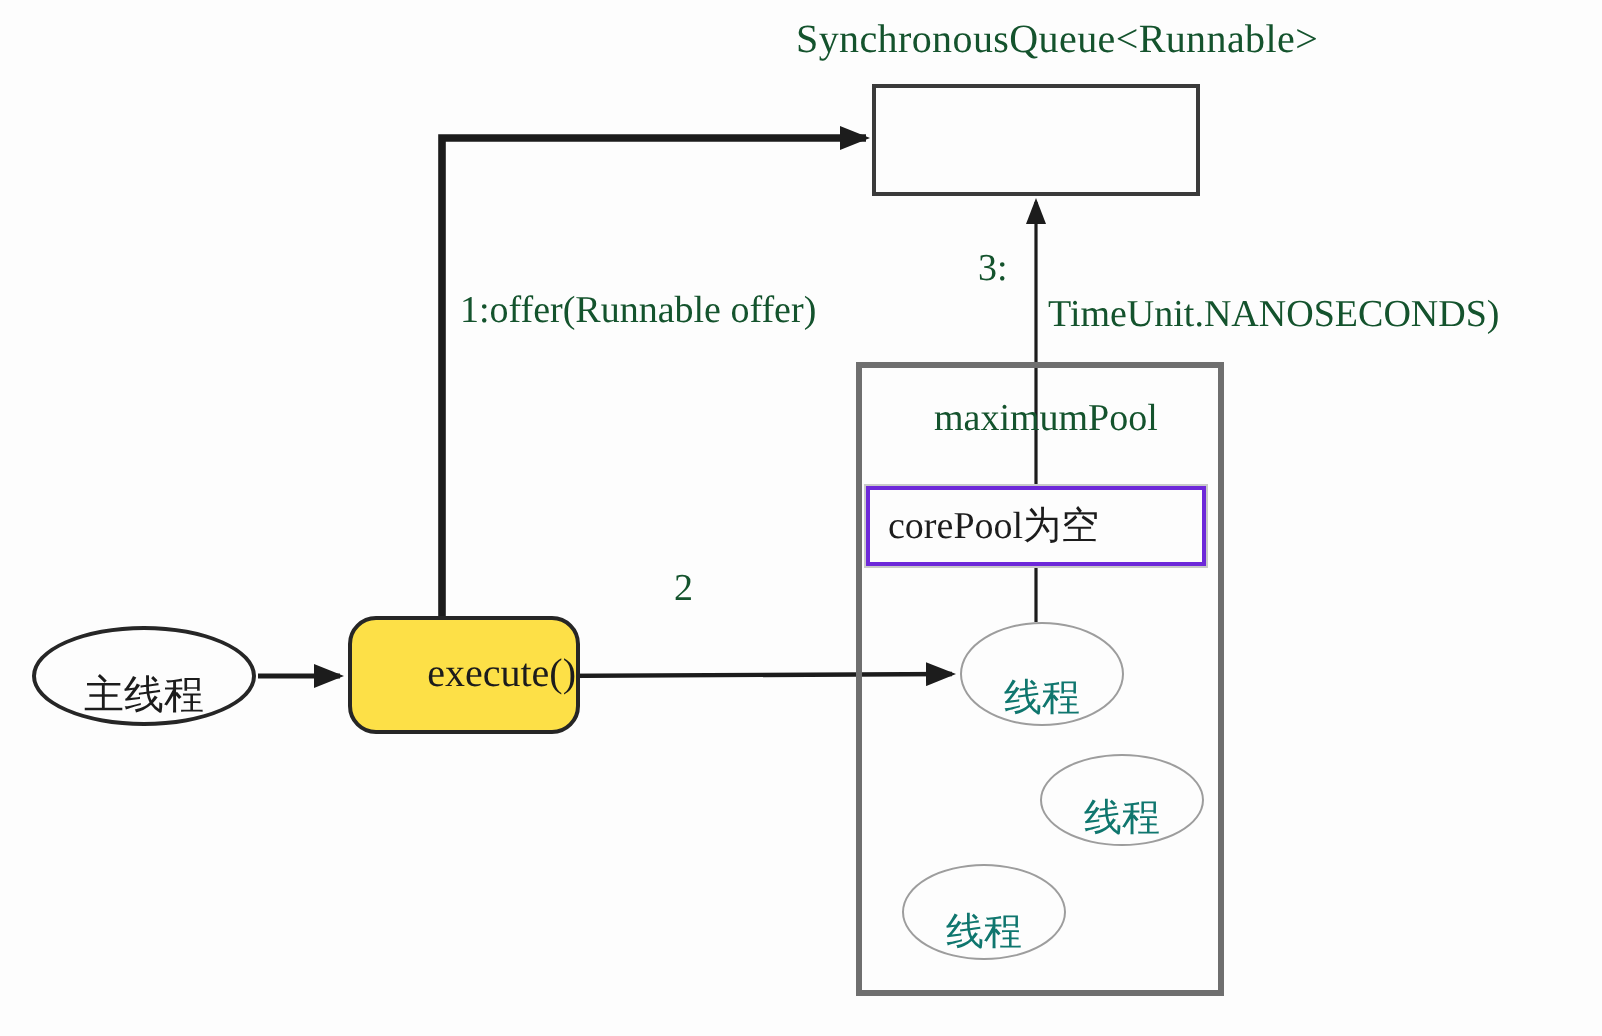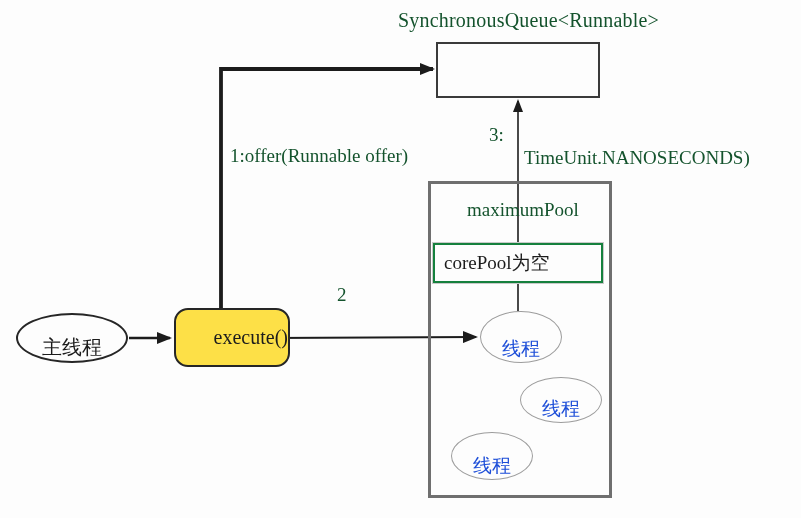--- a/index.html
+++ b/index.html
@@ -43,21 +43,21 @@
     background: transparent;
   }
   .pool-label {
     left: 437px; top: 199px;
     font-size: 19px;
     margin-left: 30px;
   }
   .core-box {
     left: 433px; top: 243px;
     width: 170px; height: 40px;
-    border: 2px solid #15803d;
+    border: 2px solid #6d28d9;
     box-shadow: 0 0 0 1px #c9c9c9;
     background: #fdfdfd;
     display: flex;
     align-items: center;
   }
   .core-box .txt {
     padding-left: 9px;
     font-size: 19px;
   }
   .ellipse {
@@ -71,21 +71,21 @@
     font-size: 19px;
   }
   .main-ellipse {
     left: 16px; top: 313px;
     width: 112px; height: 50px;
     border: 2.2px solid #262626;
     font-size: 20px;
   }
   .thread-ellipse {
     border: 1.5px solid #9d9d9d;
-    color: #1d4ed8;
+    color: #0f766e;
     background: transparent;
   }
   .t1 { left: 480px; top: 311px; width: 82px; height: 52px; }
   .t2 { left: 520px; top: 377px; width: 82px; height: 46px; }
   .t3 { left: 451px; top: 432px; width: 82px; height: 48px; }
   .execute-box {
     position: absolute;
     box-sizing: border-box;
     left: 174px; top: 308px;
     width: 116px; height: 59px;

